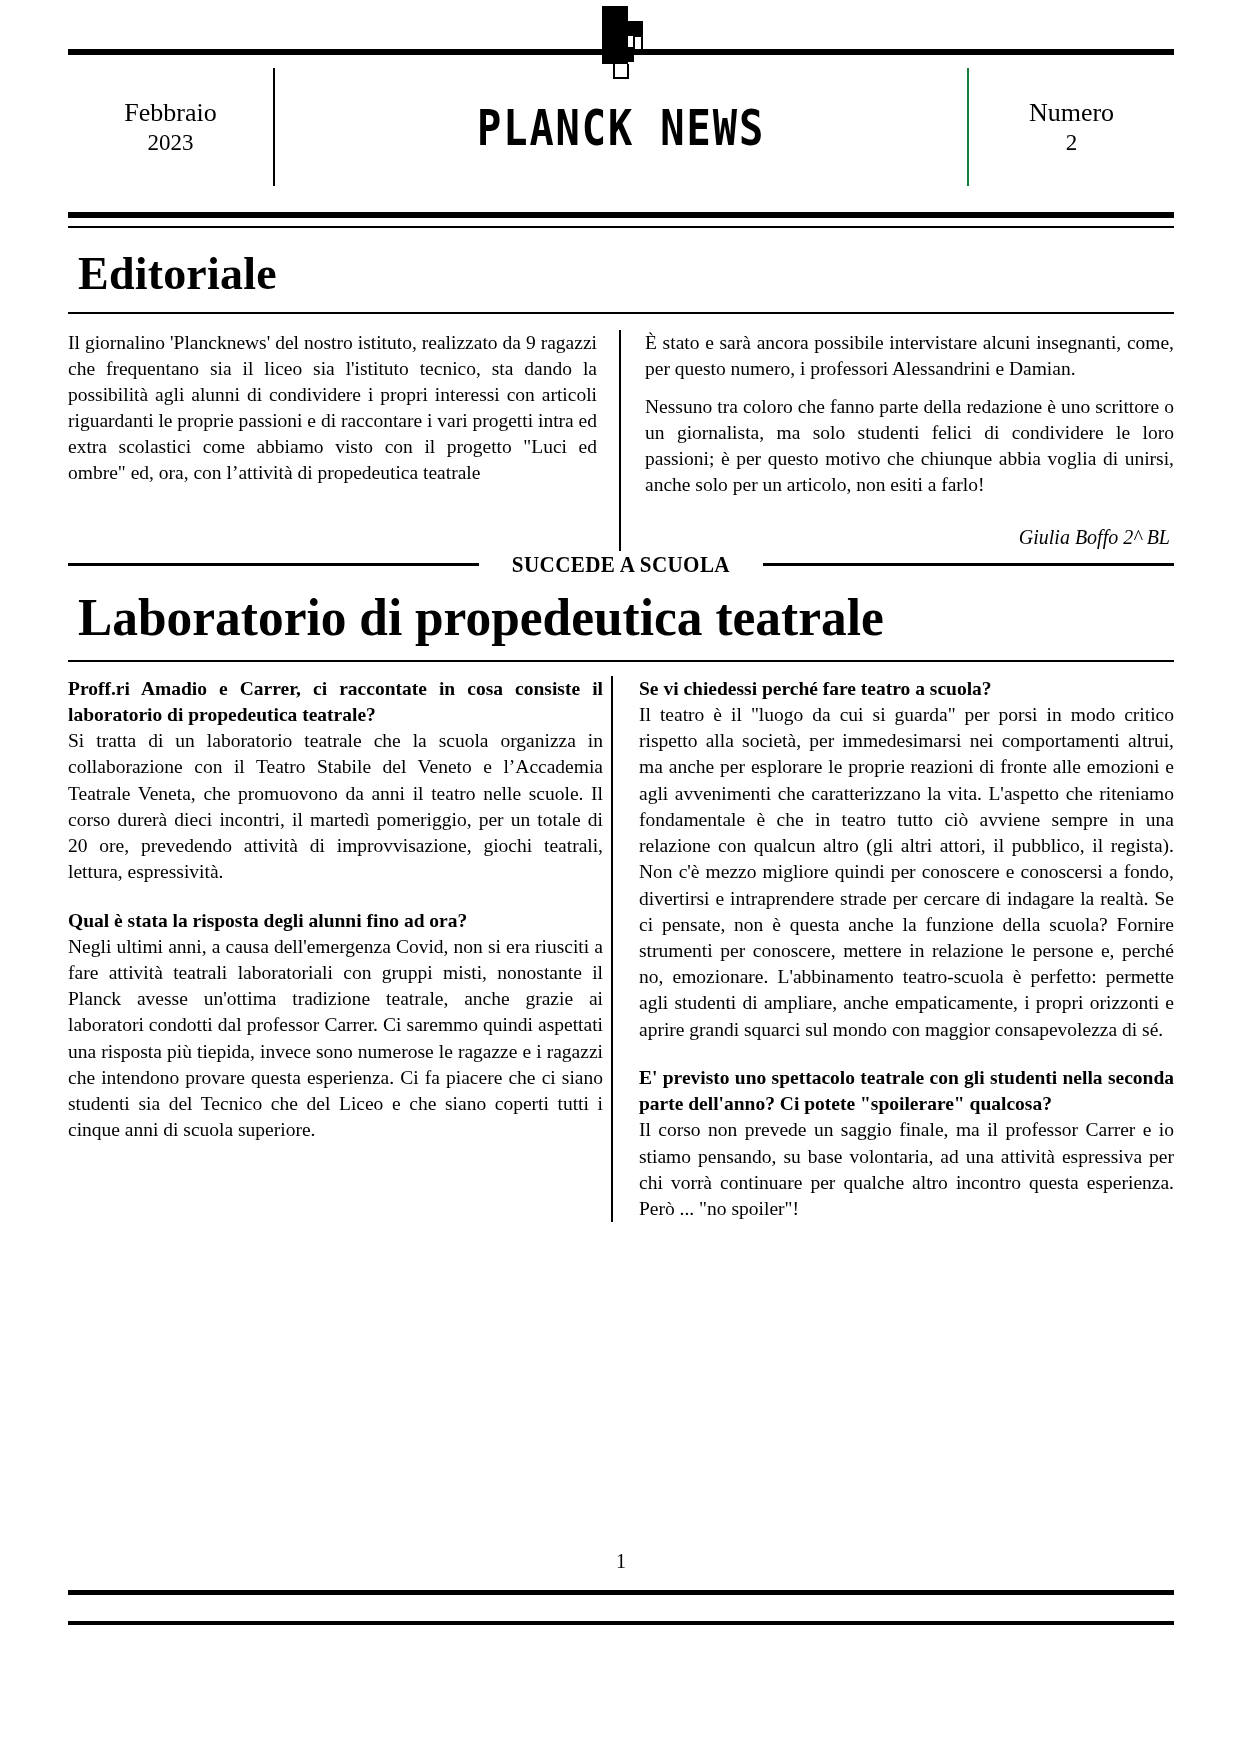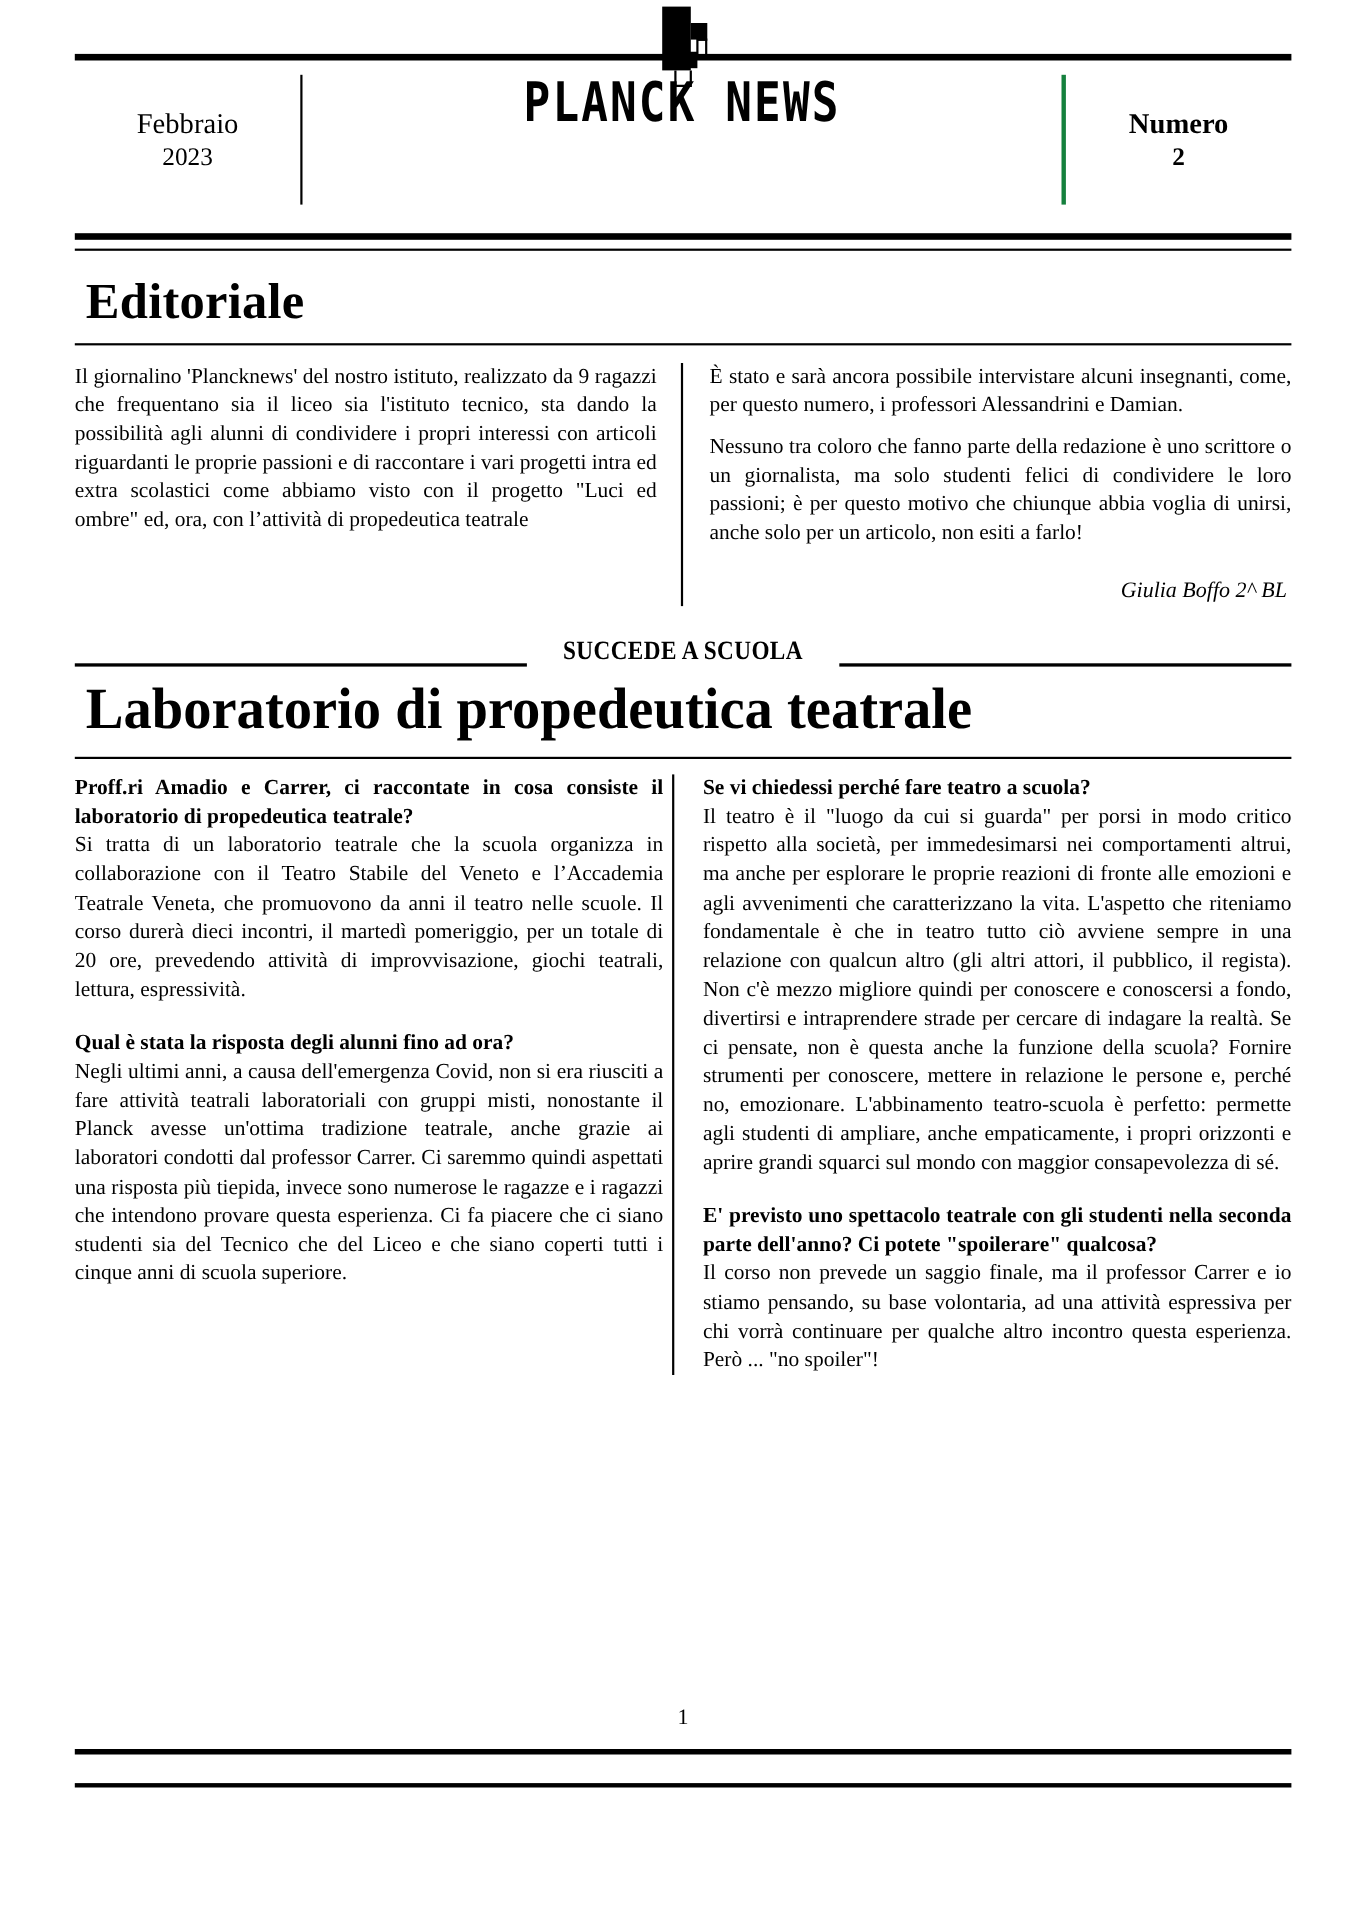--- a/index.html
+++ b/index.html
@@ -62,27 +62,26 @@
     align-items: center;
     justify-content: center;
     line-height: 1.22;
     font-size: 26px;
   }
   .masthead-side .line2 { font-size: 23px; }
   .masthead-side.left {
     border-right: 2px solid #000;
   }
   .masthead-side.right {
-    border-left: 4px solid #15803d;
-    font-weight: bold;
+    border-left: 2px solid #15803d;
   }
   .masthead-center {
     flex: 1;
     display: flex;
-    align-items: flex-start;
+    align-items: center;
     justify-content: center;
   }
   .paper-name {
     font-family: "DejaVu Sans Mono", "Liberation Mono", monospace;
     font-weight: 700;
     font-size: 42px;
     letter-spacing: 2px;
     transform: scaleY(1.18) scaleX(0.96);
     font-stretch: condensed;
   }
@@ -143,22 +142,21 @@
     font-style: italic;
     font-size: 20px;
     text-align: right;
     margin-top: 26px;
     padding-right: 4px;
   }
 
   
   .rubric {
     display: flex;
-    align-items: flex-end;
-    margin-top: 28px;
+    align-items: center;
     gap: 18px;
   }
   .rubric .bar {
     flex: 1;
     height: 3px;
     background: #000;
   }
   .rubric .label {
     font-weight: 700;
     font-size: 24px;

